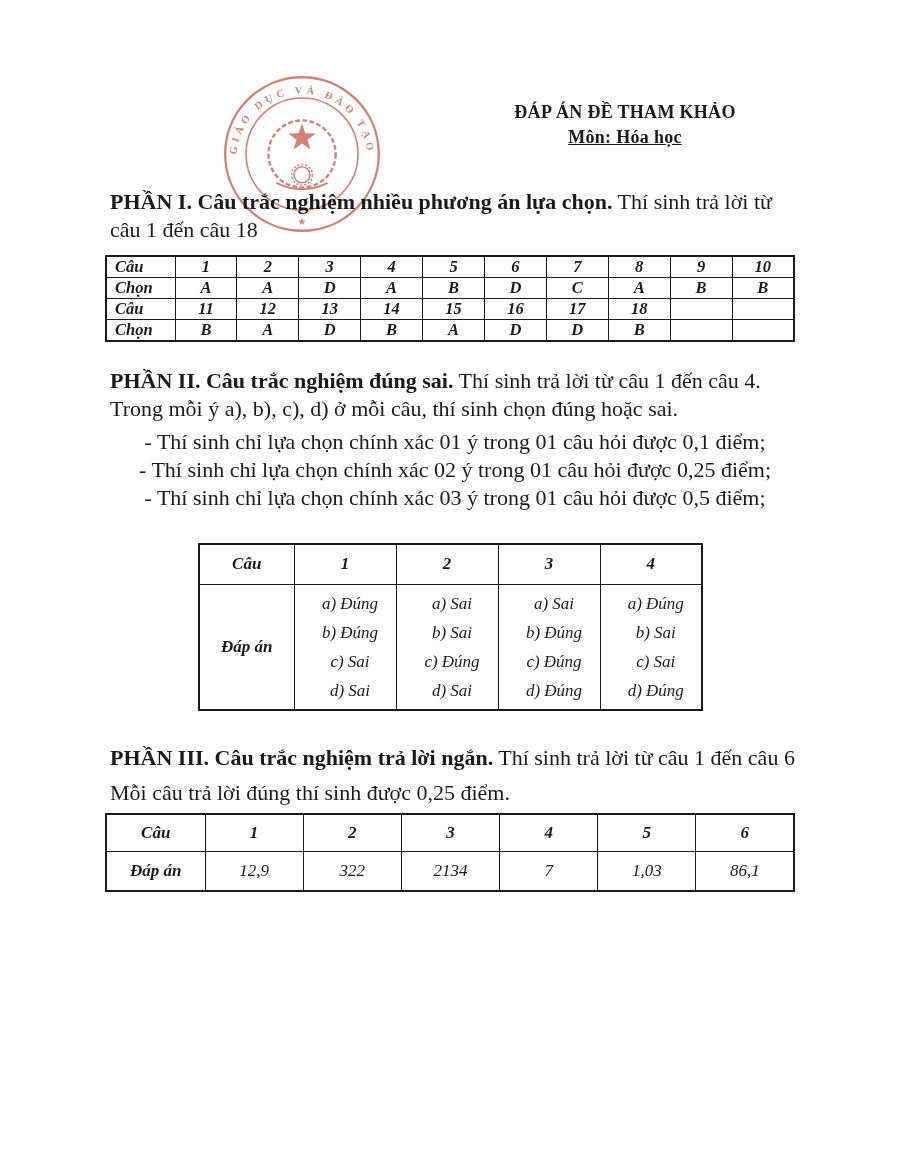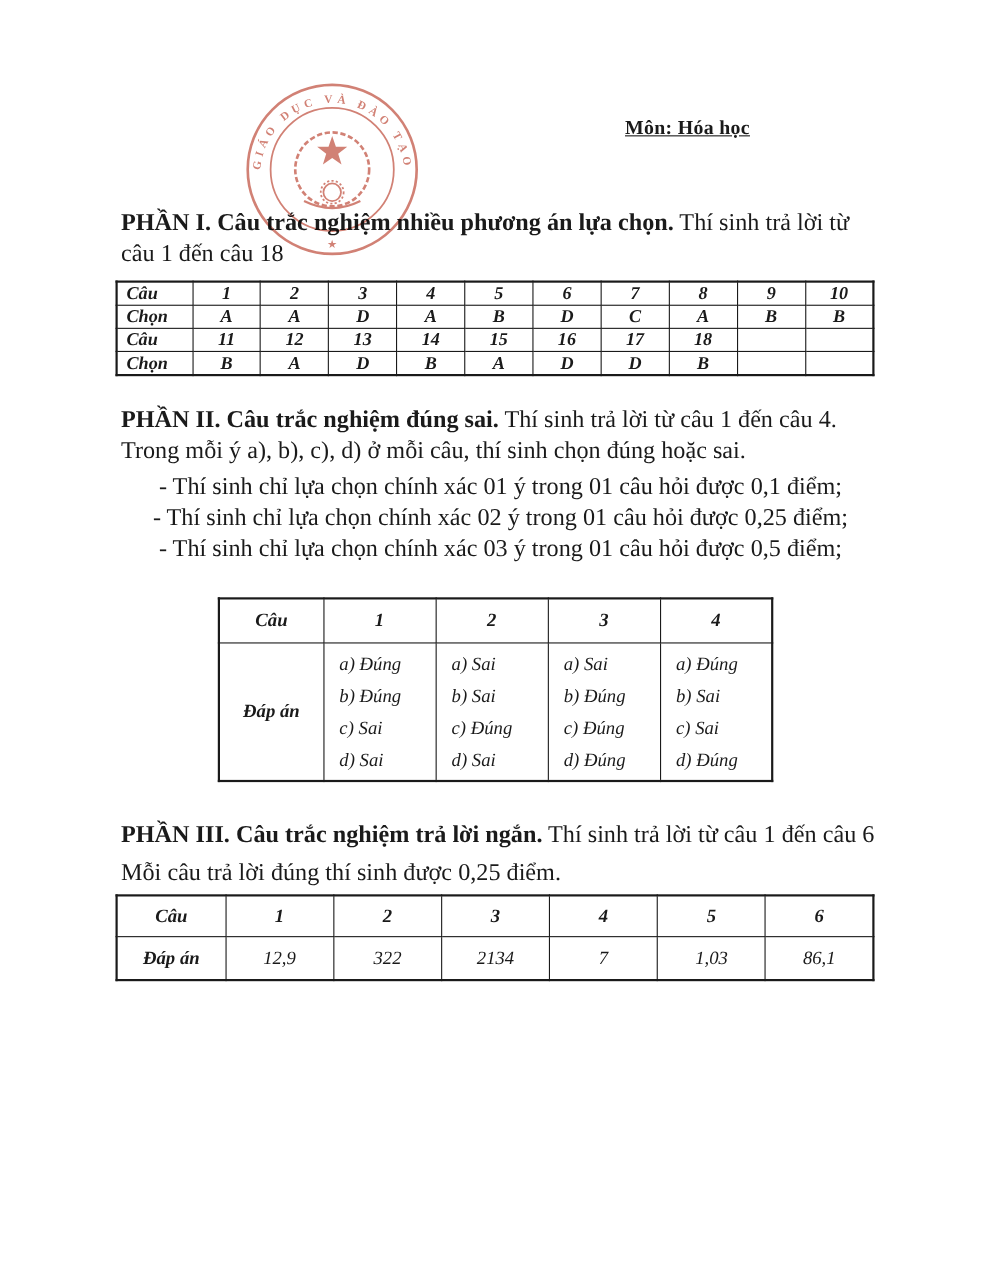--- a/index.html
+++ b/index.html
@@ -51,21 +51,21 @@
   table { position:absolute; border-collapse:collapse; table-layout:fixed;font-style:italic; }
   td { border:1.5px solid #1a1a1a; text-align:center; vertical-align:middle; overflow:hidden; }
 
   .table1 { left:105px; top:255px; width:688px; border:2px solid #1a1a1a; font-size:16.5px; }
   .table1 td { height:21px; font-weight:bold; padding:0; }
   .table1 td.rlabel { text-align:left; padding-left:8px; }
 
   .table2 { left:198px; top:543px; width:504px; border:2px solid #1a1a1a; font-size:17px; }
   .table2 td.head { height:40px; font-weight:bold; }
   .table2 td.rhead { font-weight:bold; }
-  .table2 td.ansbody { height:125px; text-align:left; padding:4px 4px 4px 14px; vertical-align:middle; }
+  .table2 td.ansbody { height:125px; text-align:center; padding:4px 4px 4px 14px; vertical-align:middle; }
   .table2 .ansline { line-height:29px; }
 
   .table3 { left:105px; top:813px; width:688px; border:2px solid #1a1a1a; font-size:17px; }
   .table3 td { height:37px; }
   .table3 td.head { font-weight:bold; }
   .table3 td.rhead { font-weight:bold; height:40px; }
 </style>
 </head>
 <body>
 
@@ -89,20 +89,21 @@
         <polygon points="100,62 104.2,74.2 117.1,74.4 106.8,82.1 110.6,94.5 100,87 89.4,94.5 93.2,82.1 82.9,74.4 95.8,74.2" fill="#c0503f" stroke="none"></polygon>
         <circle cx="100" cy="126" r="10" stroke-width="2"></circle>
         <circle cx="100" cy="126" r="13" stroke-width="2" stroke-dasharray="2.5 2.5"></circle>
         <path d="M 68,136 Q 100,152 132,136" stroke-width="2.5"></path>
       </g>
       <text x="100" y="189" text-anchor="middle" font-size="13" fill="#c0503f">★</text>
     </svg>
   </div>
 
   <div class="header-right">
+    <div>ĐÁP ÁN ĐỀ THAM KHẢO</div>
     <div class="doc-subject">Môn: Hóa học</div>
   </div>
 
   <div class="line p1-heading"><span class="b">PHẦN I. Câu trắc nghiệm nhiều phương án lựa chọn.</span><span> Thí sinh trả lời từ câu 1 đến câu 18</span></div>
 
   <table class="table1">
     <colgroup>
         <col style="width:69px">
         <col span="10" style="width:61.9px">
       </colgroup>

